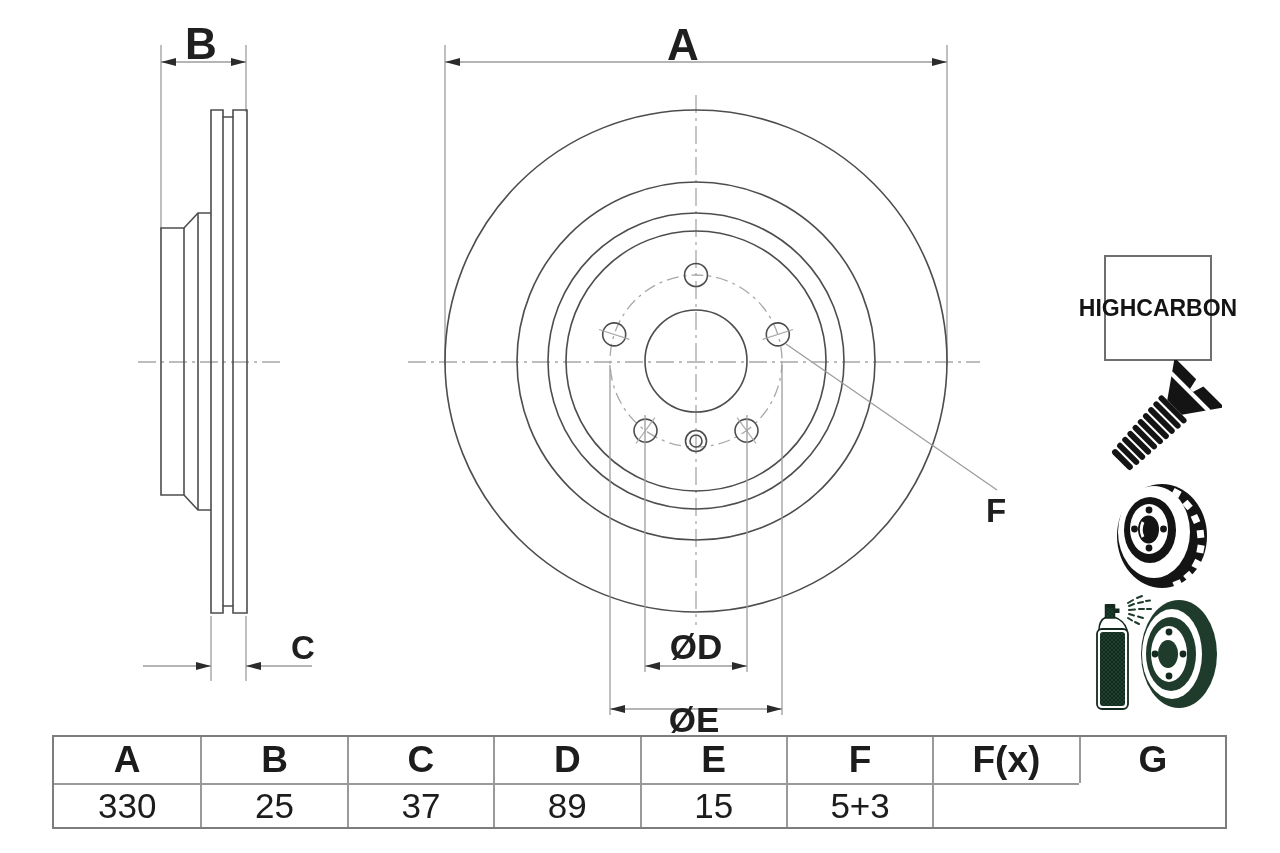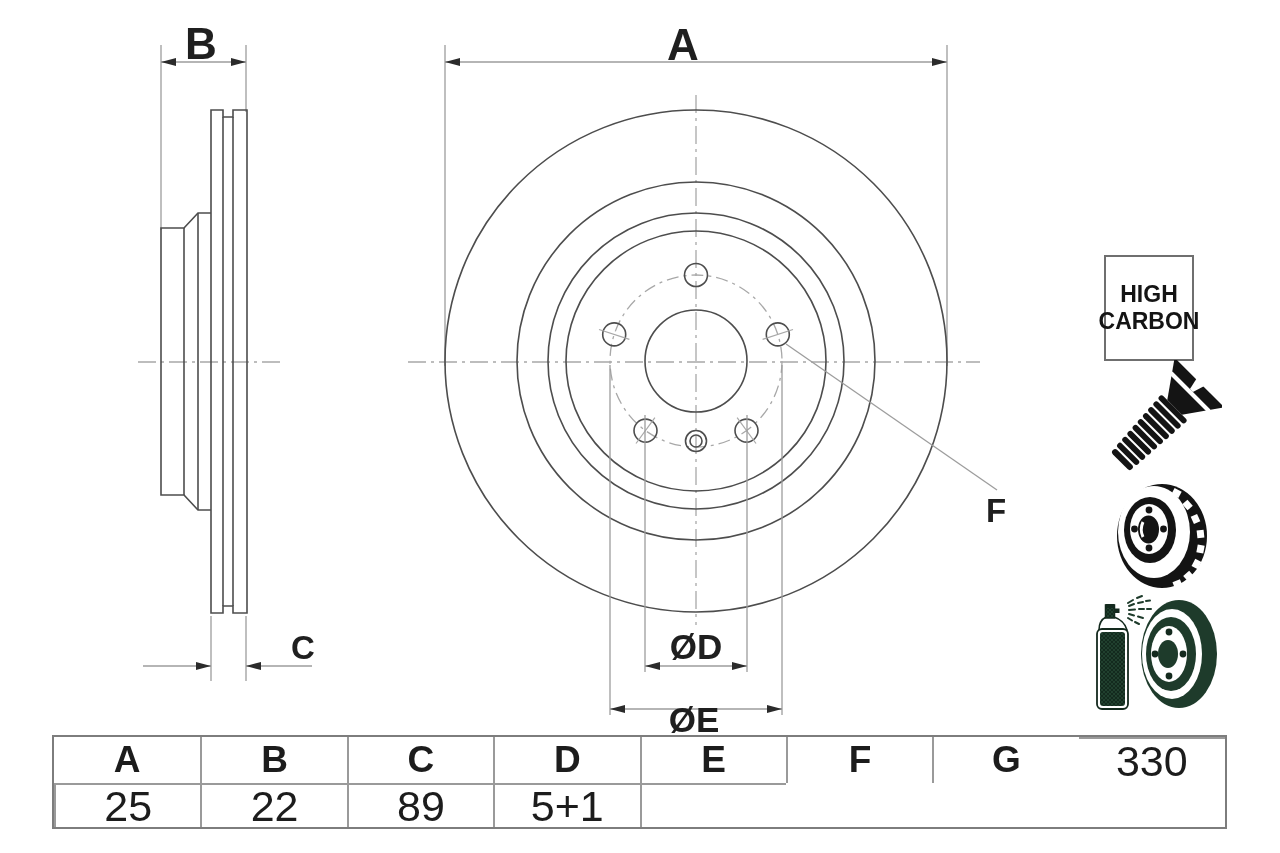--- a/index.html
+++ b/index.html
@@ -10,30 +10,30 @@
   .stage{position:relative;width:1280px;height:853px;background:#ffffff;overflow:hidden;margin:0 auto;}
   svg{display:block;}
   .p{stroke:var(--part);stroke-width:1.6;fill:none;}
   .g{stroke:var(--dim);stroke-width:1.3;fill:none;}
   .cl{stroke:var(--cl);stroke-width:1.3;fill:none;stroke-dasharray:18 5 3 5;}
   .bc{stroke:var(--cl);stroke-width:1.3;fill:none;stroke-dasharray:12 5 3 5;}
   .tick{stroke:var(--cl);stroke-width:1.2;fill:none;}
   .ah{fill:var(--arrow);stroke:none;}
   .dimlbl{position:absolute;transform:translate(-50%,-50%);color:var(--ink);font-weight:700;line-height:1;white-space:nowrap;}
   .sz-a{font-size:44px;} .sz-b{font-size:44px;} .sz-c{font-size:33px;} .sz-f{font-size:33px;} .sz-de{font-size:35px;}
-  .badge{position:absolute;left:1104px;top:255px;width:90px;height:106px;border:2px solid #6f6f6f;
-         display:flex;flex-direction:column;align-items:center;justify-content:center;box-sizing:border-box;}
+  .badge{position:absolute;left:1104px;top:255px;width:108px;height:106px;border:2px solid #6f6f6f;
+         display:flex;flex-direction:row;align-items:center;justify-content:center;box-sizing:border-box;}
   .badge span{font-weight:700;font-size:23px;line-height:27px;color:#141414;letter-spacing:0;}
   .iconbox{position:absolute;}
   .table{position:absolute;left:52px;top:735px;width:1175px;height:94px;border:2px solid var(--tbl-border);
          box-sizing:border-box;display:grid;grid-template-columns:repeat(8,1fr);grid-template-rows:46px 44px;}
   .table .cell{display:flex;align-items:center;justify-content:center;border-left:2px solid #9a9a9a;box-sizing:border-box;color:#1c1c1c;}
   .table .cell.first{border-left:none;}
   .table .hrow{font-weight:700;font-size:37px;}
-  .table .vrow{font-weight:400;font-size:43px;border-top:2px solid #9a9a9a;}
+  .table .vrow{font-weight:400;font-size:35px;border-top:2px solid #9a9a9a;}
 </style>
 </head>
 <body>
 
 <div class="stage">
 
   <svg width="1280" height="853" viewBox="0 0 1280 853" style="position:absolute;left:0;top:0;">
 
     <g>
 
@@ -208,22 +208,24 @@
     </g>
   </svg>
 
   <div class="table">
     <div class="cell hrow first">A</div>
     <div class="cell hrow">B</div>
     <div class="cell hrow">C</div>
     <div class="cell hrow">D</div>
     <div class="cell hrow">E</div>
     <div class="cell hrow">F</div>
+    <div class="cell hrow">F(x)</div>
     <div class="cell hrow">G</div>
     <div class="cell vrow first">330</div>
     <div class="cell vrow">25</div>
-    <div class="cell vrow">22</div>
+    <div class="cell vrow">37</div>
     <div class="cell vrow">89</div>
-    <div class="cell vrow">5+1</div>
+    <div class="cell vrow">15</div>
+    <div class="cell vrow">5+3</div>
     <div class="cell vrow"></div>
   </div>
 
 </div>
 
 </body></html>

